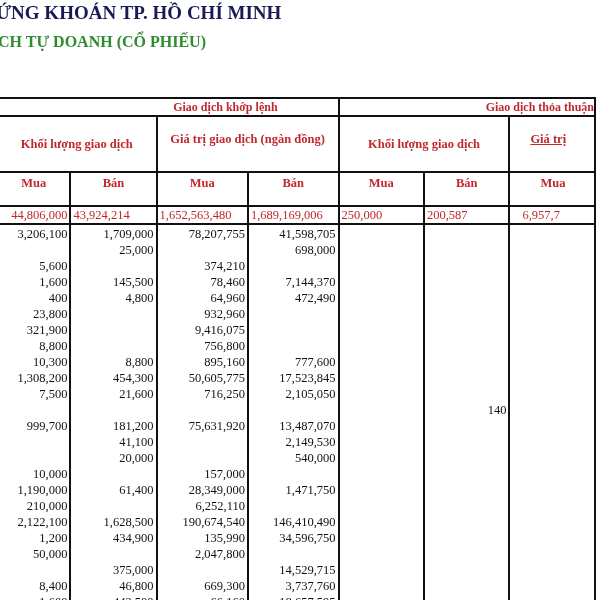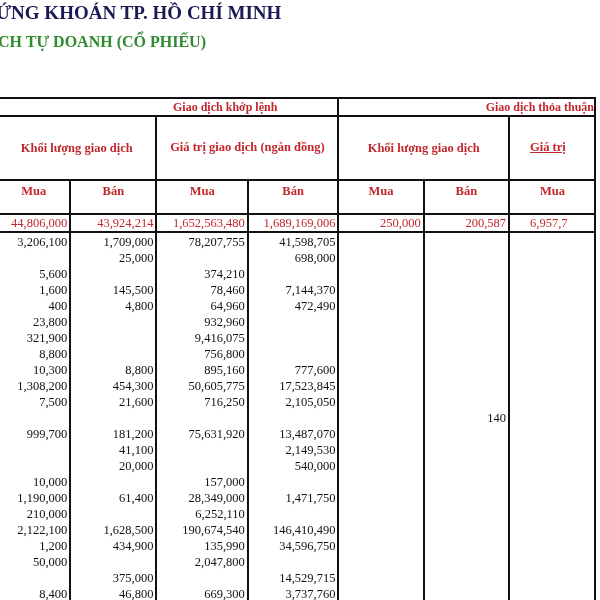--- a/index.html
+++ b/index.html
@@ -4,24 +4,24 @@
 <style>
   html, body { margin:0; padding:0; background:#ffffff; }
   body { width:600px; height:600px; overflow:hidden; position:relative; font-family:"Liberation Serif", serif; }
   .title1 { position:absolute; left:-4px; top:2px; font-size:19px; font-weight:bold; color:#1a1a55; white-space:nowrap; }
   .title2 { position:absolute; left:-2px; top:33px; font-size:16px; font-weight:bold; color:#2e8b2e; white-space:nowrap; }
   .tbl { position:absolute; left:-4px; top:97px; border-collapse:collapse; table-layout:fixed; }
   .tbl td { padding:0 2px; font-size:12px; line-height:16px; height:16px; overflow:hidden; white-space:nowrap; }
   .tbl .h { color:#c0282d; font-weight:bold; text-align:center; border:2px solid #111; }
   .tbl .h1 { height:15px; font-size:12px; text-align:right; }
   .tbl .h1.c { text-align:right; padding-right:60px; }
-  .tbl .h2 { height:40px; font-size:12.5px; vertical-align:top; padding-top:22px; }
+  .tbl .h2 { height:40px; font-size:12.5px; vertical-align:top; padding-top:14px; }
   .tbl .h2.mid { vertical-align:middle; padding-top:0; }
   .tbl .h3 { height:30px; vertical-align:top; padding-top:2px; font-size:12.5px; }
-  .tbl .tot { color:#c0282d; text-align:right; border:2px solid #111; height:15px; font-size:12.5px; }
+  .tbl .tot { color:#c0282d; text-align:left; border:2px solid #111; height:15px; font-size:12.5px; }
   .tbl .d { color:#111; text-align:right; border-left:2px solid #111; border-right:2px solid #111; font-size:12.5px; }
   .tbl tr.first .d { padding-top:1px; }
 </style>
 </head>
 <body>
 
 <div class="title1">ỨNG KHOÁN TP. HỒ CHÍ MINH</div>
 <div class="title2">CH TỰ DOANH (CỔ PHIẾU)</div>
 
 <table class="tbl">
@@ -54,21 +54,21 @@
       <td class="h h3">Bán</td>
       <td class="h h3" style="text-align:left;padding-left:30px;">Mua</td>
     </tr>
     <tr>
       <td class="tot" style="text-align:right;">44,806,000</td>
       <td class="tot">43,924,214</td>
       <td class="tot">1,652,563,480</td>
       <td class="tot">1,689,169,006</td>
       <td class="tot">250,000</td>
       <td class="tot">200,587</td>
-      <td class="tot" style="text-align:left;padding-left:20px;">6,957,7</td>
+      <td class="tot" style="text-align:left;padding-left:12px;">6,957,7</td>
     </tr>
   <tr class="first">
         <td class="d">3,206,100</td>
         <td class="d">1,709,000</td>
         <td class="d">78,207,755</td>
         <td class="d">41,598,705</td>
         <td class="d"></td>
         <td class="d"></td>
         <td class="d"></td>
       </tr>

